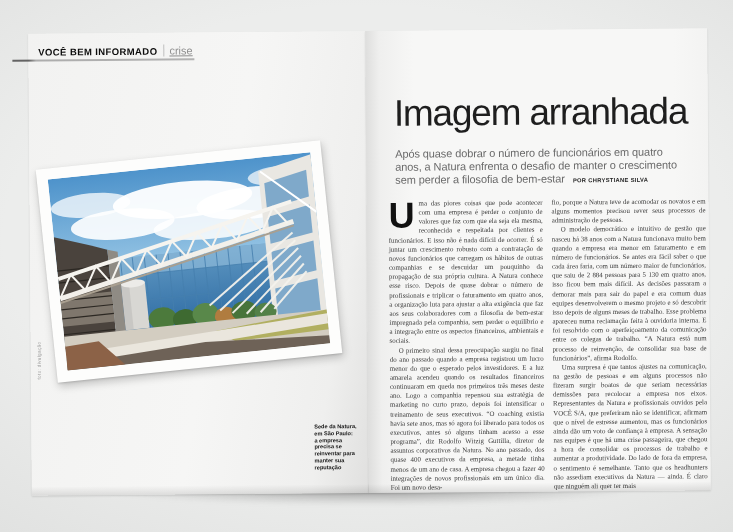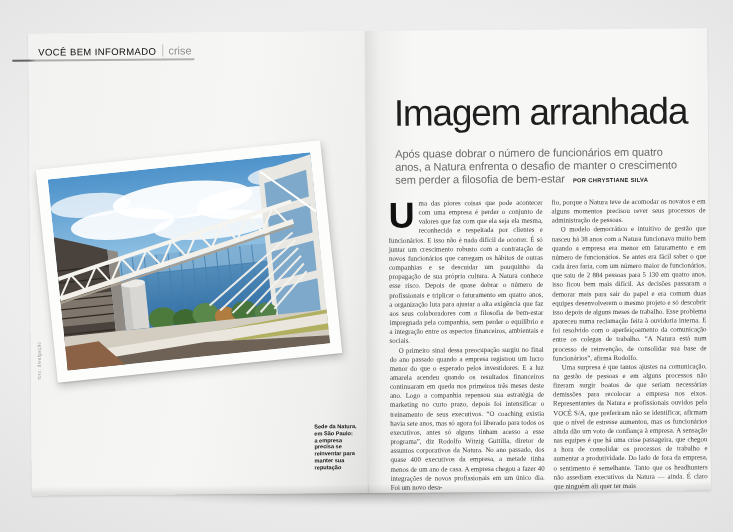--- a/index.html
+++ b/index.html
@@ -28,23 +28,23 @@
     background:linear-gradient(to right,#dededd 0%,#efefee 4%,#f7f7f6 14%,#f7f7f6 90%,#f3f3f2 100%);
     box-shadow:0 1px 2px rgba(0,0,0,.12);
   }
   .page::after{ 
     content:"";position:absolute;left:0;right:0;bottom:0;height:9px;
     background:linear-gradient(to bottom, rgba(0,0,0,0), rgba(0,0,0,.10));
   }
 
   
   .kicker{position:absolute;left:10px;top:8px;white-space:nowrap;}
-  .kicker-section{font-weight:normal;font-size:9.5px;letter-spacing:.4px;color:#0c0c0c;}
+  .kicker-section{font-weight:bold;font-size:9.5px;letter-spacing:.4px;color:#0c0c0c;}
   .kicker-divider{display:inline-block;width:1px;height:12px;background:#c0c0c0;margin:0 5px 0 6px;vertical-align:-2px;}
-  .kicker-topic{font-size:11px;color:#8f8f8f;}
+  .kicker-topic{font-size:11px;color:#8f8f8f;text-decoration:underline;}
   .kicker-rule{
     position:absolute;left:-16px;top:26px;width:182px;height:2px;
     background:linear-gradient(to right,#636363 0%,#636363 9%,#adadad 13%,#b2b2b2 100%);
   }
 
   .photo{
     position:absolute;left:16px;top:122px;width:264px;height:192px;
     padding:11px;background:#fdfdfc;
     transform:rotate(-5.5deg);
     box-shadow:1px 4px 9px rgba(0,0,0,.22), 0 1px 2px rgba(0,0,0,.14);

